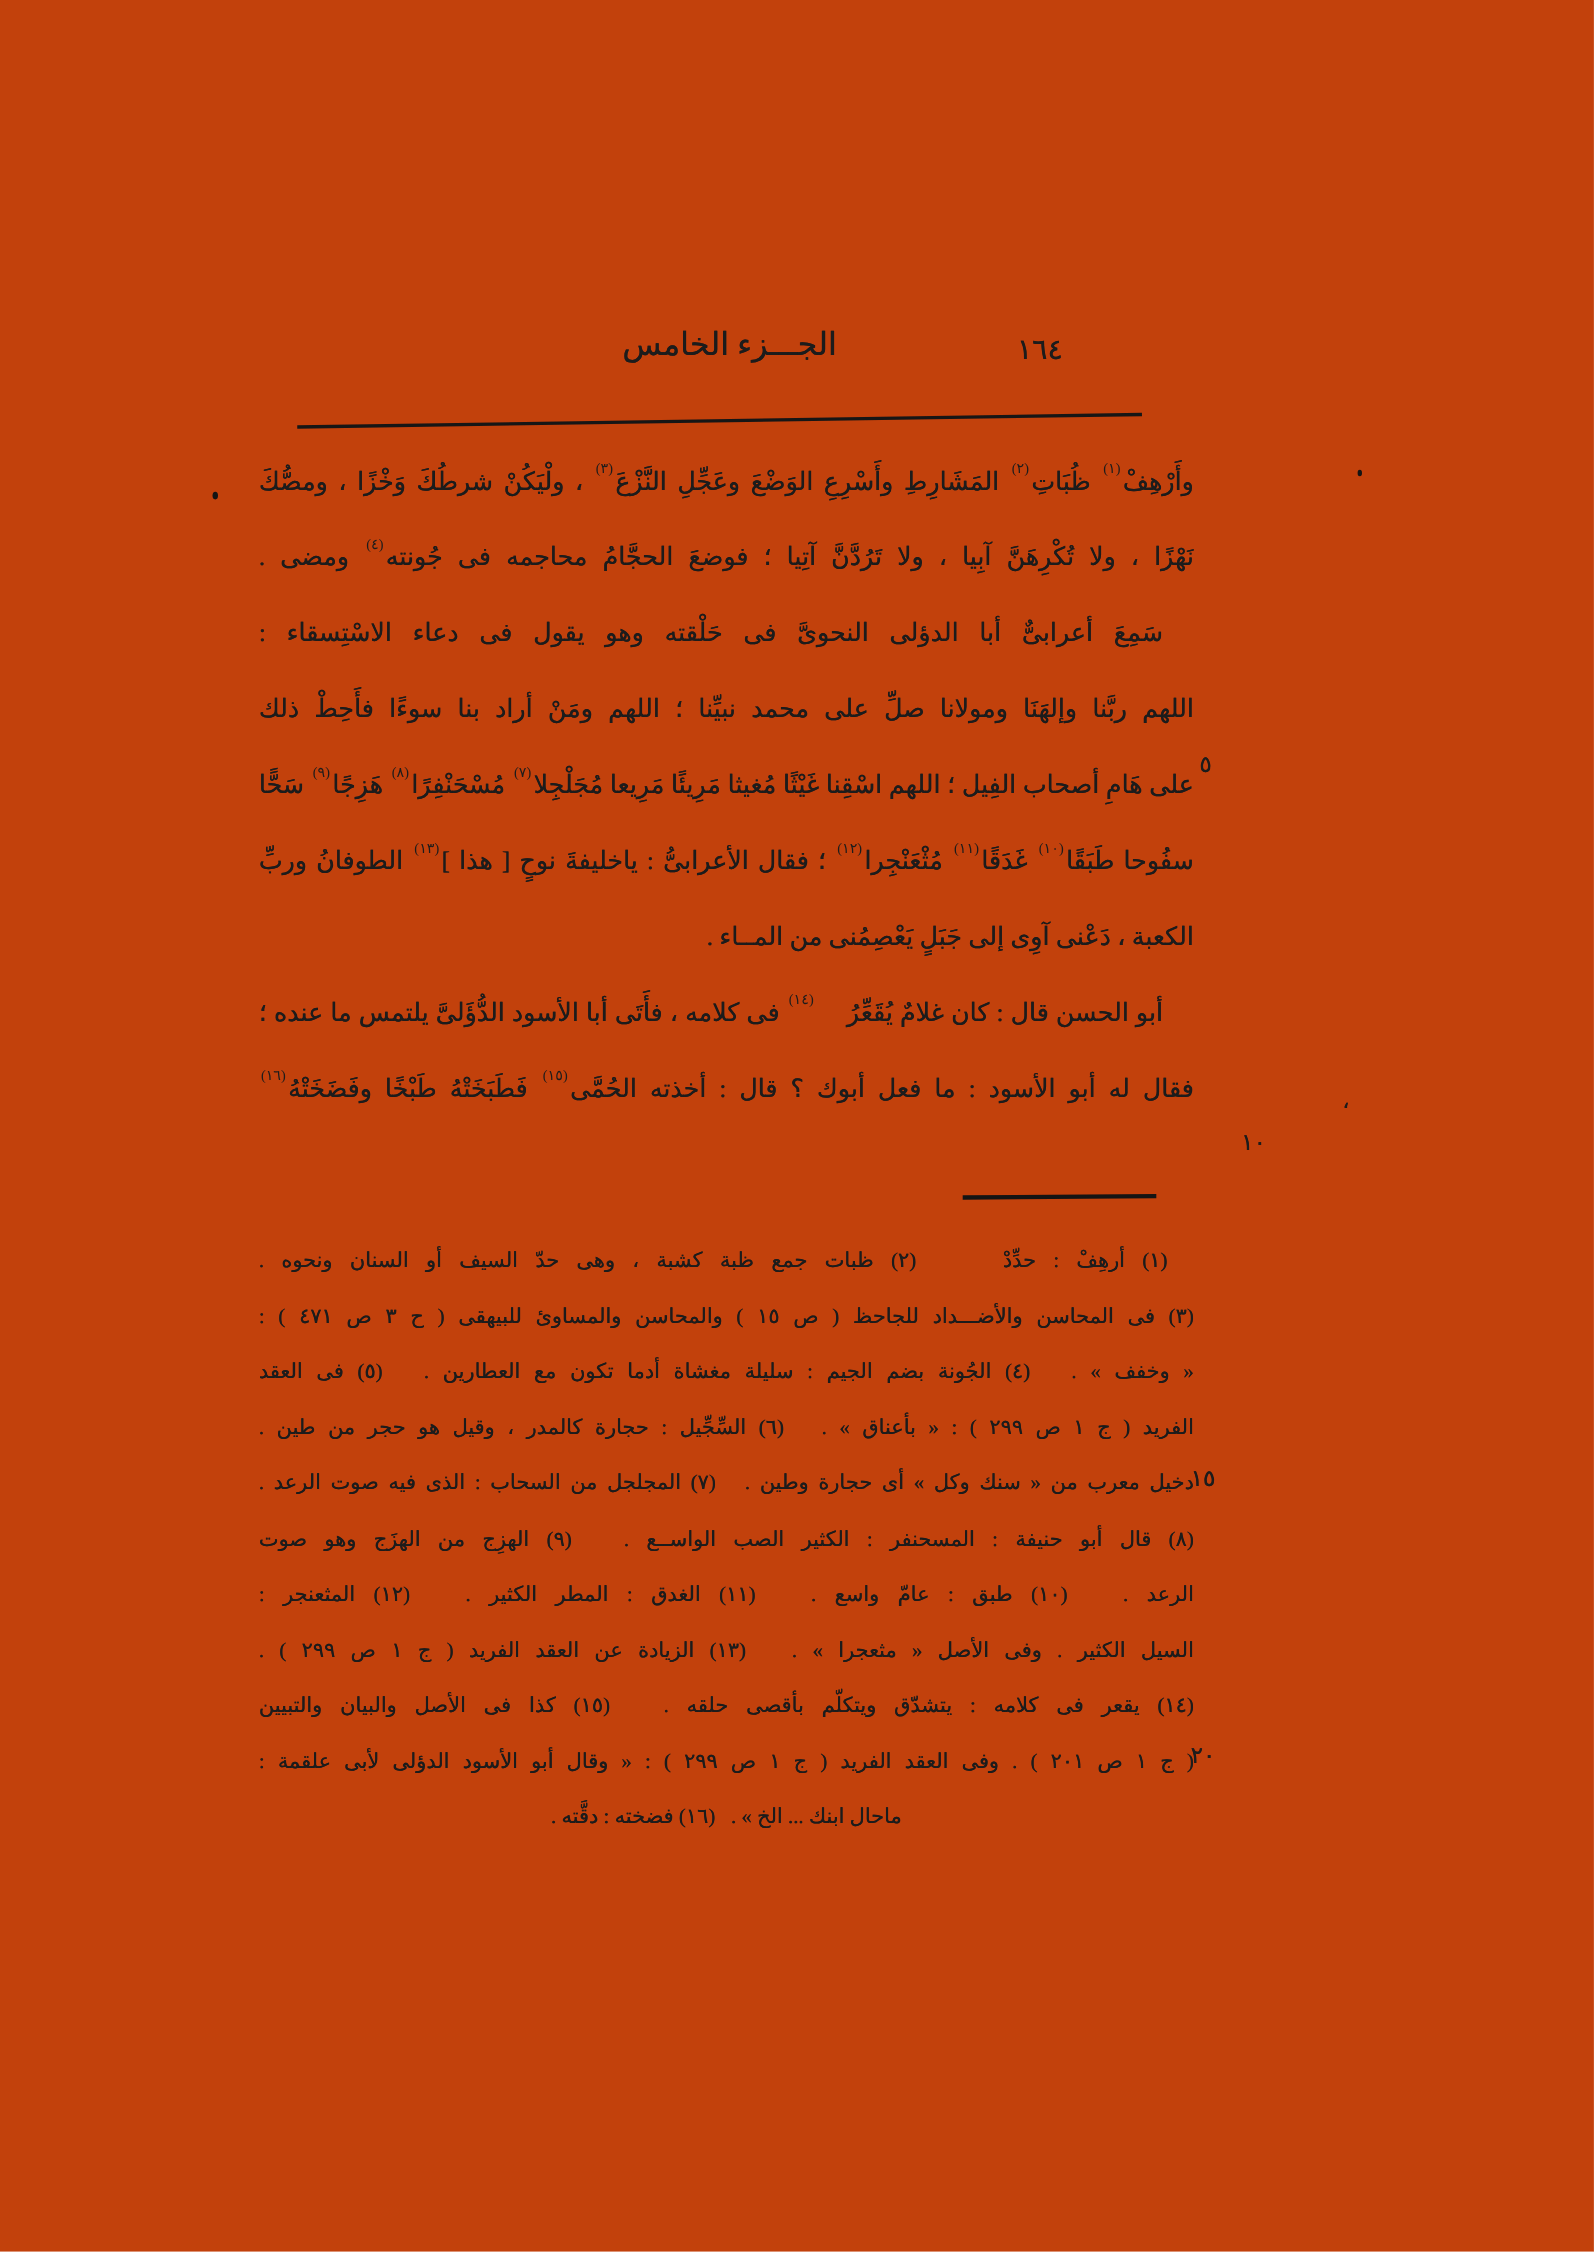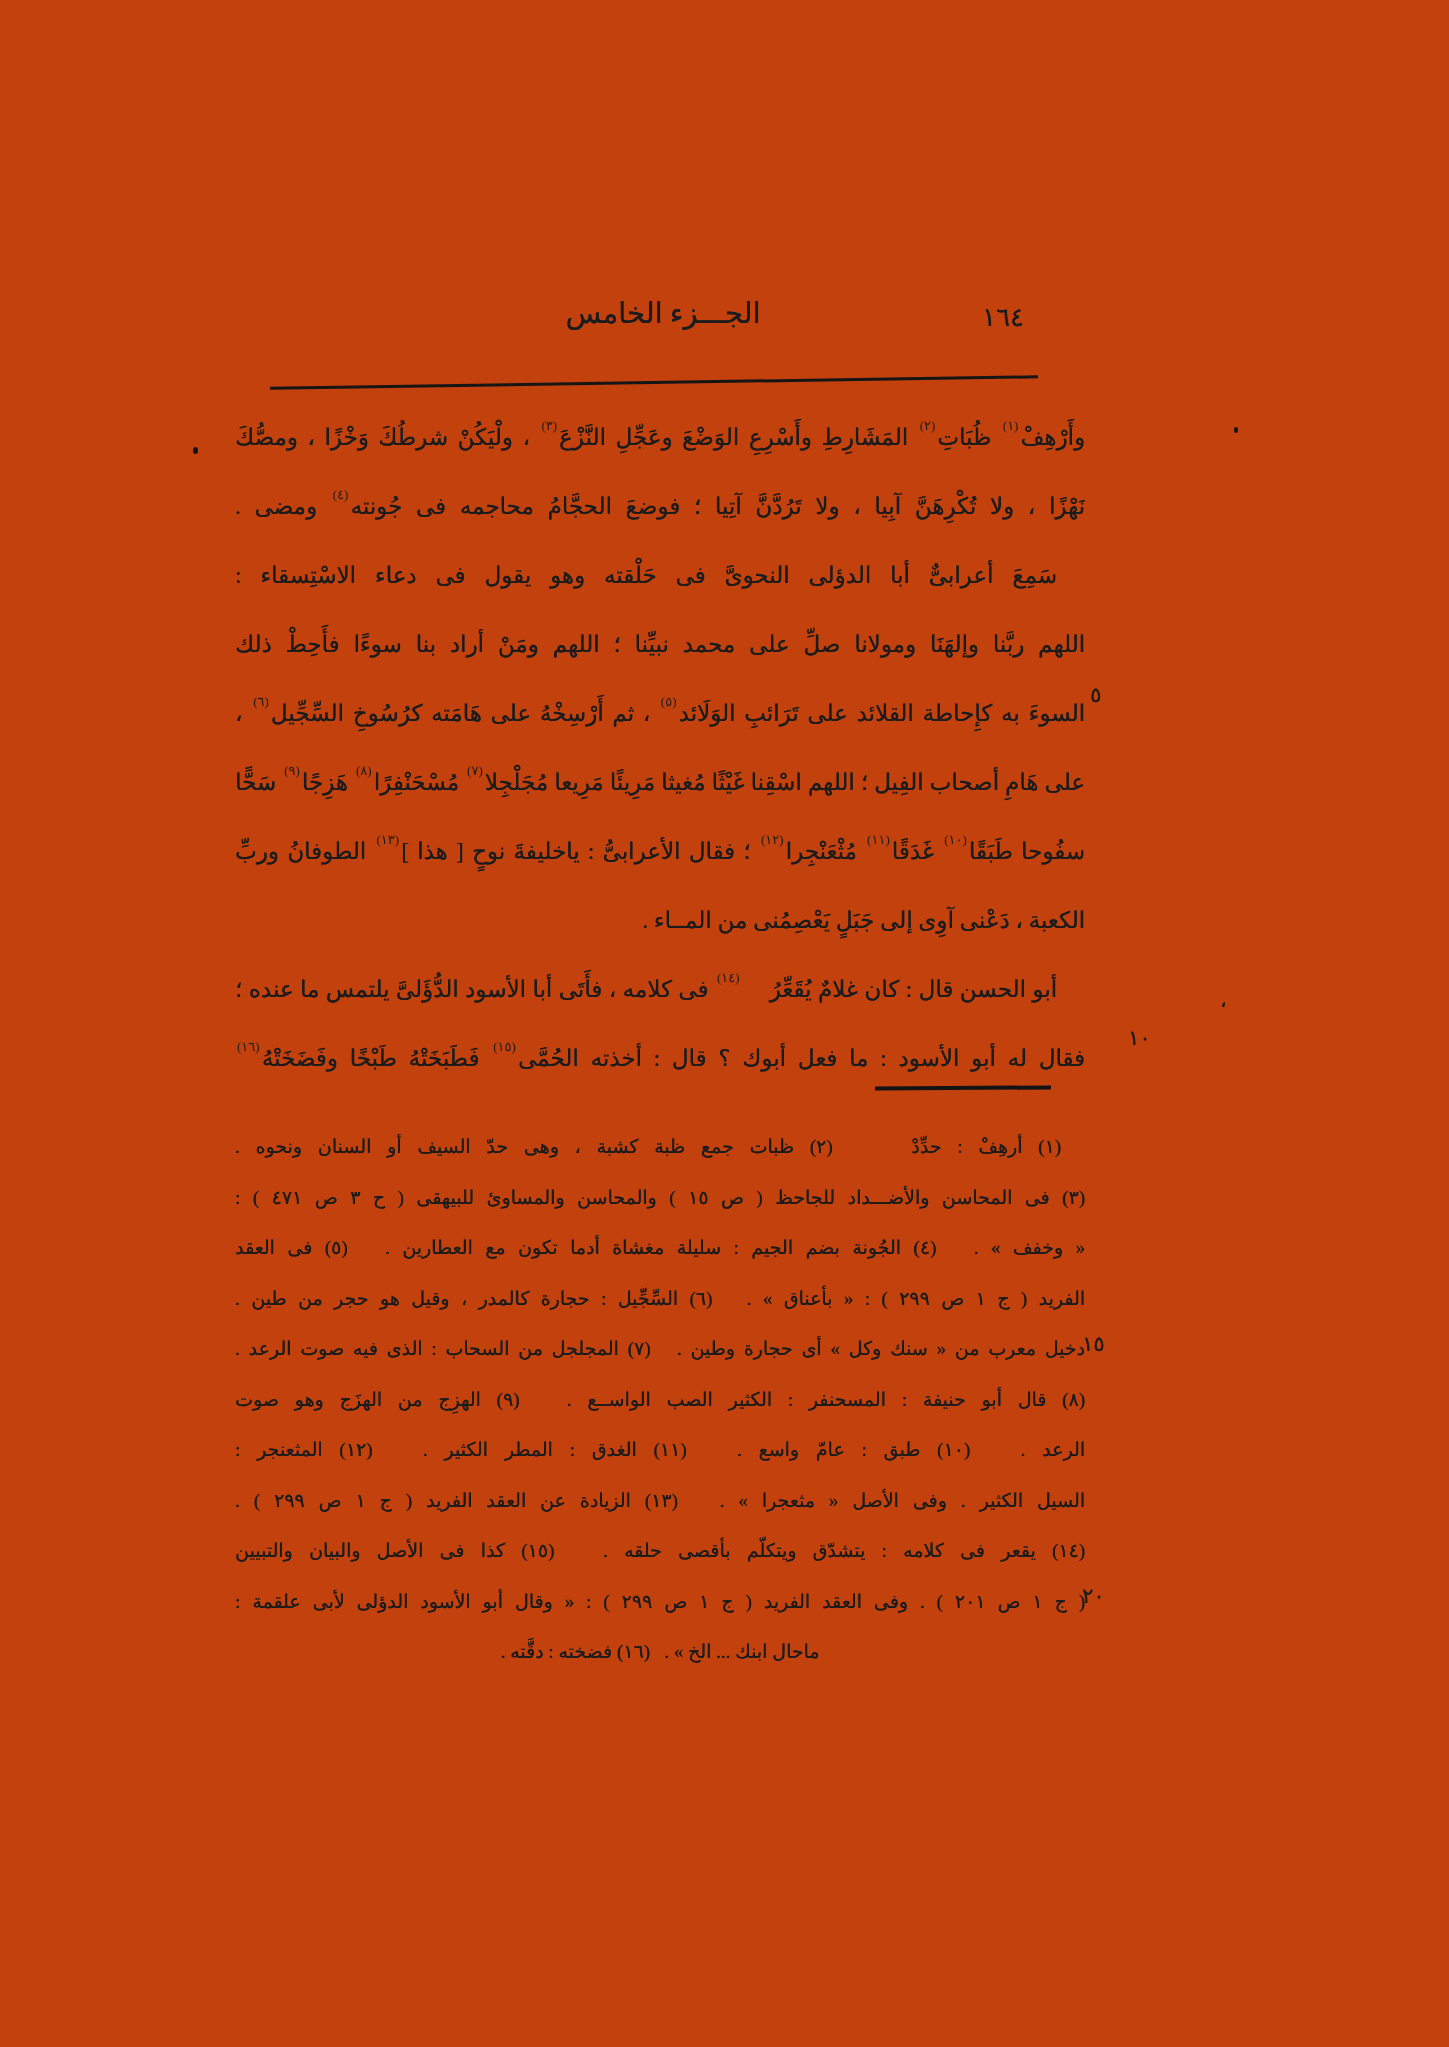--- a/index.html
+++ b/index.html
@@ -14,21 +14,21 @@
     text-shadow:0.3px 0 0 currentColor; 
     padding-left:22px;
   }
 
   
   .header-title {
     position:absolute; top:296px; left:535px; width:300px;
     text-align:center; font-size:29px; white-space:nowrap;
   }
   .page-num {
-    position:absolute; top:302px; left:985px; width:80px;
+    position:absolute; top:302px; left:927px; width:80px;
     text-align:center; font-size:26px; letter-spacing:3px;
   }
   .head-rule {
     position:absolute; top:381px; left:292px; width:768px; height:3px;
     background:#161616; transform:rotate(-0.85deg);
   }
 
   
   .main-text {
     position:absolute; top:403px; right:364px; width:850px;
@@ -84,21 +84,20 @@
 
   <div class="header-title">الجـــزء الخامس</div>
   <div class="page-num">١٦٤</div>
   <div class="head-rule"></div>
 
   <div class="main-text" id="main-text">
       <div class="m-line">وأَرْهِفْ<span class="fnmark">(١)</span> ظُبَاتِ<span class="fnmark">(٢)</span> المَشَارِطِ وأَسْرِعِ الوَضْعَ وعَجِّلِ النَّزْعَ<span class="fnmark">(٣)</span> ، ولْيَكُنْ شرطُكَ وَخْزًا ، ومصُّكَ</div>
       <div class="m-line">نَهْزًا ، ولا تُكْرِهَنَّ آبِيا ، ولا تَرُدَّنَّ آتِيا ؛ فوضعَ الحجَّامُ محاجمه فى جُونته<span class="fnmark">(٤)</span> ومضى .</div>
       <div class="m-line para-start">سَمِعَ أعرابىٌّ أبا الدؤلى النحوىَّ فى حَلْقته وهو يقول فى دعاء الاسْتِسقاء :</div>
       <div class="m-line">اللهم ربَّنا وإلهَنَا ومولانا صلِّ على محمد نبيِّنا ؛ اللهم ومَنْ أراد بنا سوءًا فأَحِطْ ذلك</div>
-      <div class="m-line">السوءَ به كإِحاطة القلائد على تَرَائبِ الوَلَائد<span class="fnmark">(٥)</span> ، ثم أَرْسِخْهُ على هَامَته كرُسُوخِ السِّجِّيل<span class="fnmark">(٦)</span> ،</div>
       <div class="m-line">على هَامِ أصحاب الفِيل ؛ اللهم اسْقِنا غَيْثًا مُغيثا مَرِيئًا مَرِيعا مُجَلْجِلا<span class="fnmark">(٧)</span> مُسْحَنْفِرًا<span class="fnmark">(٨)</span> هَزِجًا<span class="fnmark">(٩)</span> سَحًّا</div>
       <div class="m-line">سفُوحا طَبَقًا<span class="fnmark">(١٠)</span> غَدَقًا<span class="fnmark">(١١)</span> مُثْعَنْجِرا<span class="fnmark">(١٢)</span> ؛ فقال الأعرابىُّ : ياخليفةَ نوحٍ [ هذا ]<span class="fnmark">(١٣)</span> الطوفانُ وربِّ</div>
       <div class="m-line line-end">الكعبة ، دَعْنى آوِى إلى جَبَلٍ يَعْصِمُنى من المــاء .</div>
       <div class="m-line para-start">أبو الحسن قال : كان غلامٌ يُقَعِّرُ<span class="fnmark">(١٤)</span> فى كلامه ، فأَتَى أبا الأسود الدُّؤَلىَّ يلتمس ما عنده ؛</div>
       <div class="m-line">فقال له أبو الأسود : ما فعل أبوك ؟ قال : أخذته الحُمَّى<span class="fnmark">(١٥)</span> فَطَبَخَتْهُ طَبْخًا وفَضَخَتْهُ<span class="fnmark">(١٦)</span></div>
     </div>
 
   <div class="fn-rule"></div>
   <div class="footnotes" id="footnotes">
       <div class="f-line fn-indent">(١) أرهِفْ : حدِّدْ&nbsp;&nbsp;&nbsp;&nbsp; (٢) ظبات جمع ظبة كشبة ، وهى حدّ السيف أو السنان ونحوه .</div>

